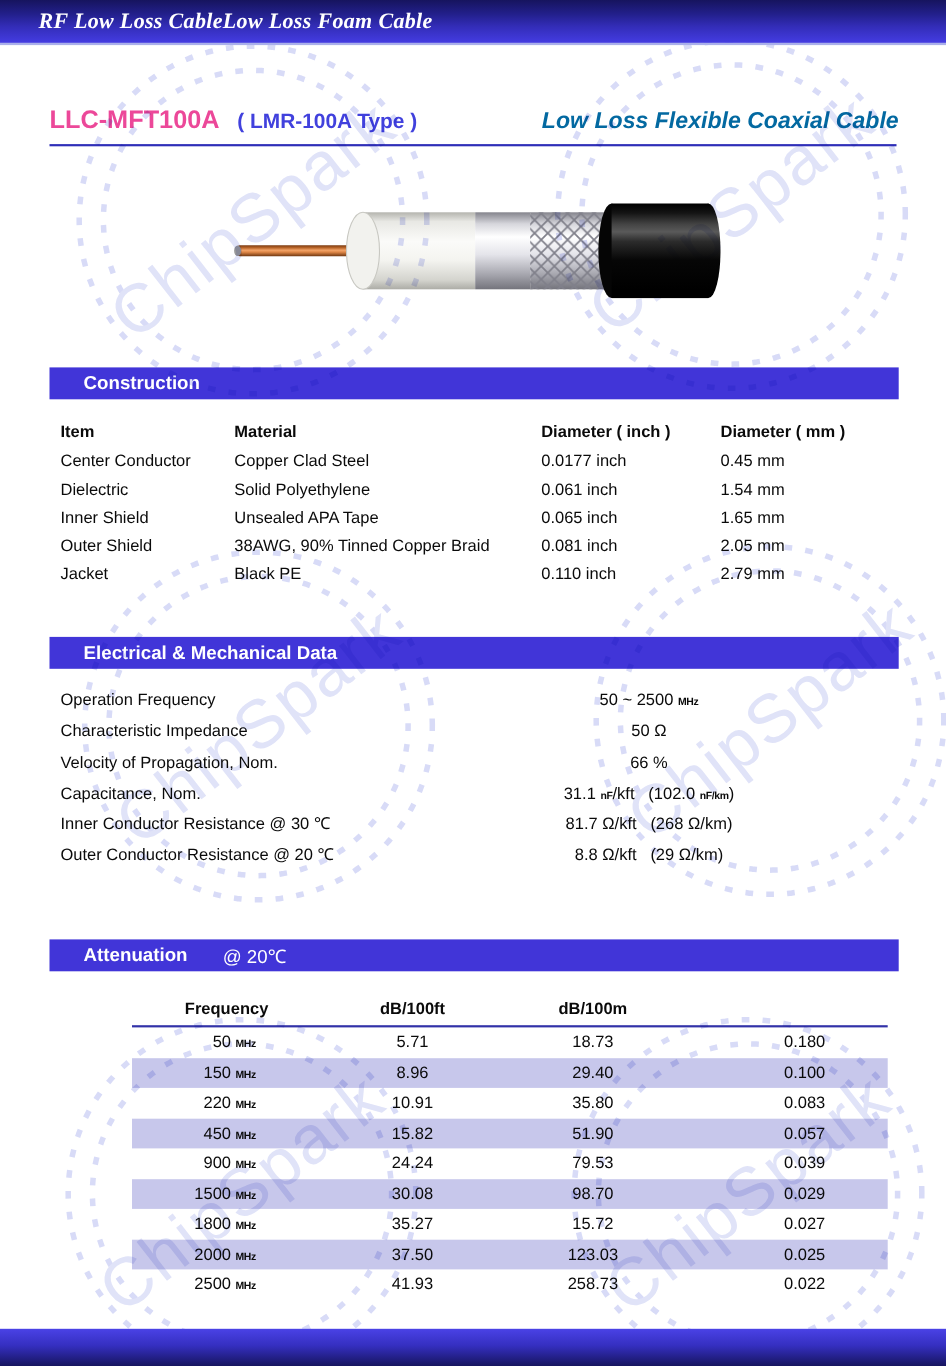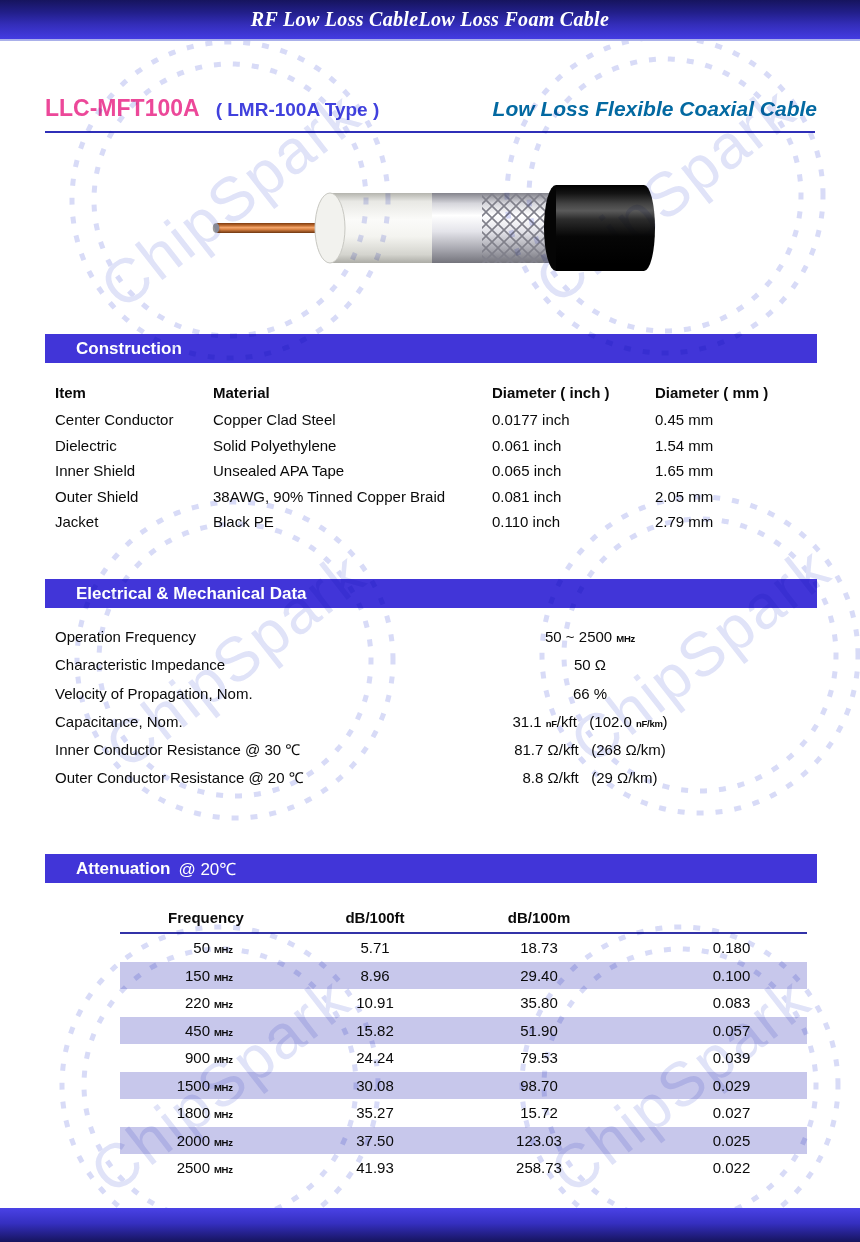--- a/index.html
+++ b/index.html
@@ -2,21 +2,21 @@
 <html><head>
 <meta charset="utf-8">
 <style>
   html,body{margin:0;padding:0;background:#ffffff;}
   .page{position:relative;width:860px;height:1242px;background:#ffffff;overflow:hidden;
         font-family:"Liberation Sans",sans-serif;color:#0a0a0a;}
 
   
   .header-bar{position:absolute;top:0;left:0;width:860px;height:41px;z-index:10;
     background:linear-gradient(180deg,#16145e 0%,#221f8a 32%,#332db8 62%,#443ce2 100%);
-    border-bottom:2px solid #aab0ea;display:flex;justify-content:center;align-items:center;
+    border-bottom:2px solid #aab0ea;display:flex;justify-content:flex-start;align-items:center;
     padding:0 35px;box-sizing:border-box;}
   .header-text{font-family:"Liberation Serif",serif;font-style:italic;font-weight:bold;
     color:#ffffff;font-size:20px;letter-spacing:.3px;}
   .footer-bar{position:absolute;bottom:0;left:0;width:860px;height:34px;z-index:10;
     background:linear-gradient(180deg,#4a42e6 0%,#352fc0 45%,#16145e 100%);}
 
   
   .wm{position:absolute;width:330px;height:330px;z-index:5;pointer-events:none;
       mix-blend-mode:multiply;opacity:.55;}
   .wm svg{position:absolute;left:0;top:0;}
@@ -34,21 +34,21 @@
   
   .cable{position:absolute;left:150px;top:164px;z-index:1;}
 
   
   .section-bar{position:absolute;left:45px;width:772px;height:29px;background:#4135d8;color:#fff;
     display:flex;align-items:center;padding-left:31px;box-sizing:border-box;font-size:17px;z-index:1;}
   .section-bar .t{font-weight:bold;}
   .section-bar .sfx{font-weight:normal;margin-left:8px;}
   #bar-construction{top:334px;}
   #bar-electrical{top:579px;}
-  #bar-attenuation{top:854px;}
+  #bar-attenuation{top:854px;gap:24px;}
 
   
   .construction{position:absolute;left:45px;top:381px;width:772px;z-index:1;font-size:15px;}
   .c-row{position:relative;height:25.6px;line-height:25.6px;}
   .c-head{font-weight:bold;height:24px;line-height:24px;margin-bottom:2px;}
   .c-col{position:absolute;top:0;white-space:pre;}
   .c-col1{left:10px;width:150px;}
   .c-col2{left:168px;width:275px;}
   .c-col3{left:447px;width:160px;}
   .c-col4{left:610px;width:160px;}

